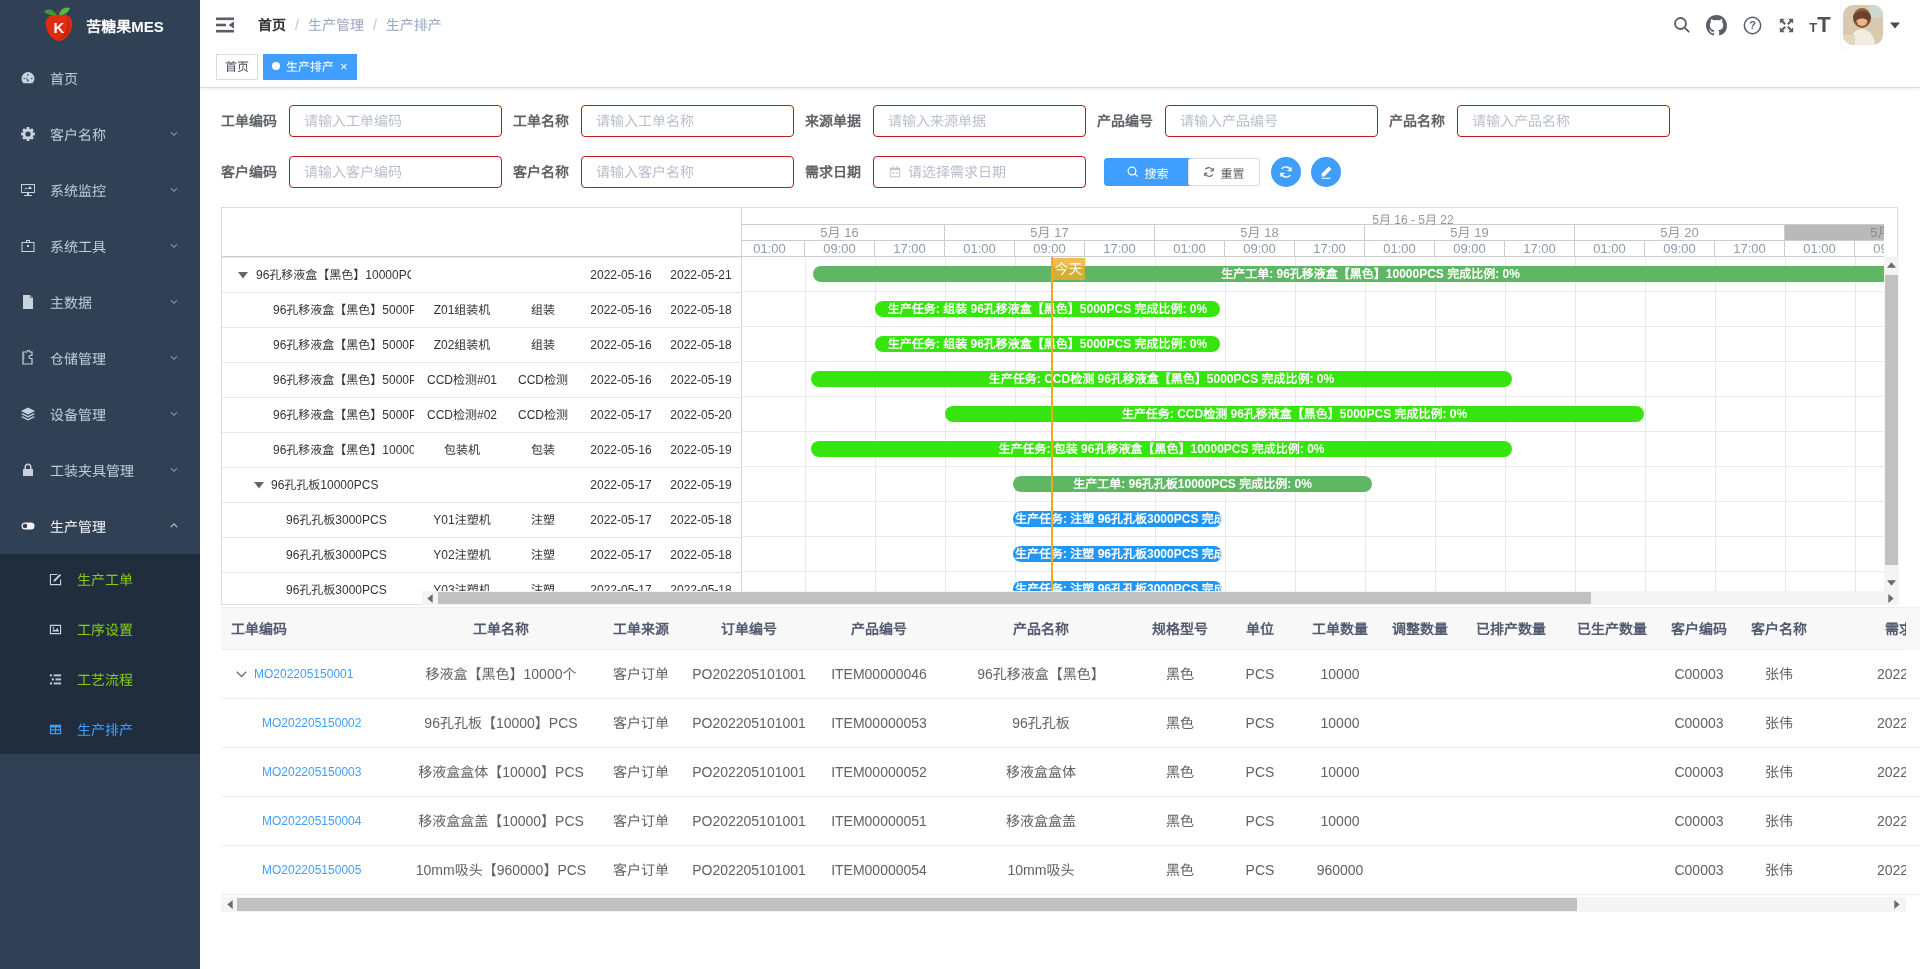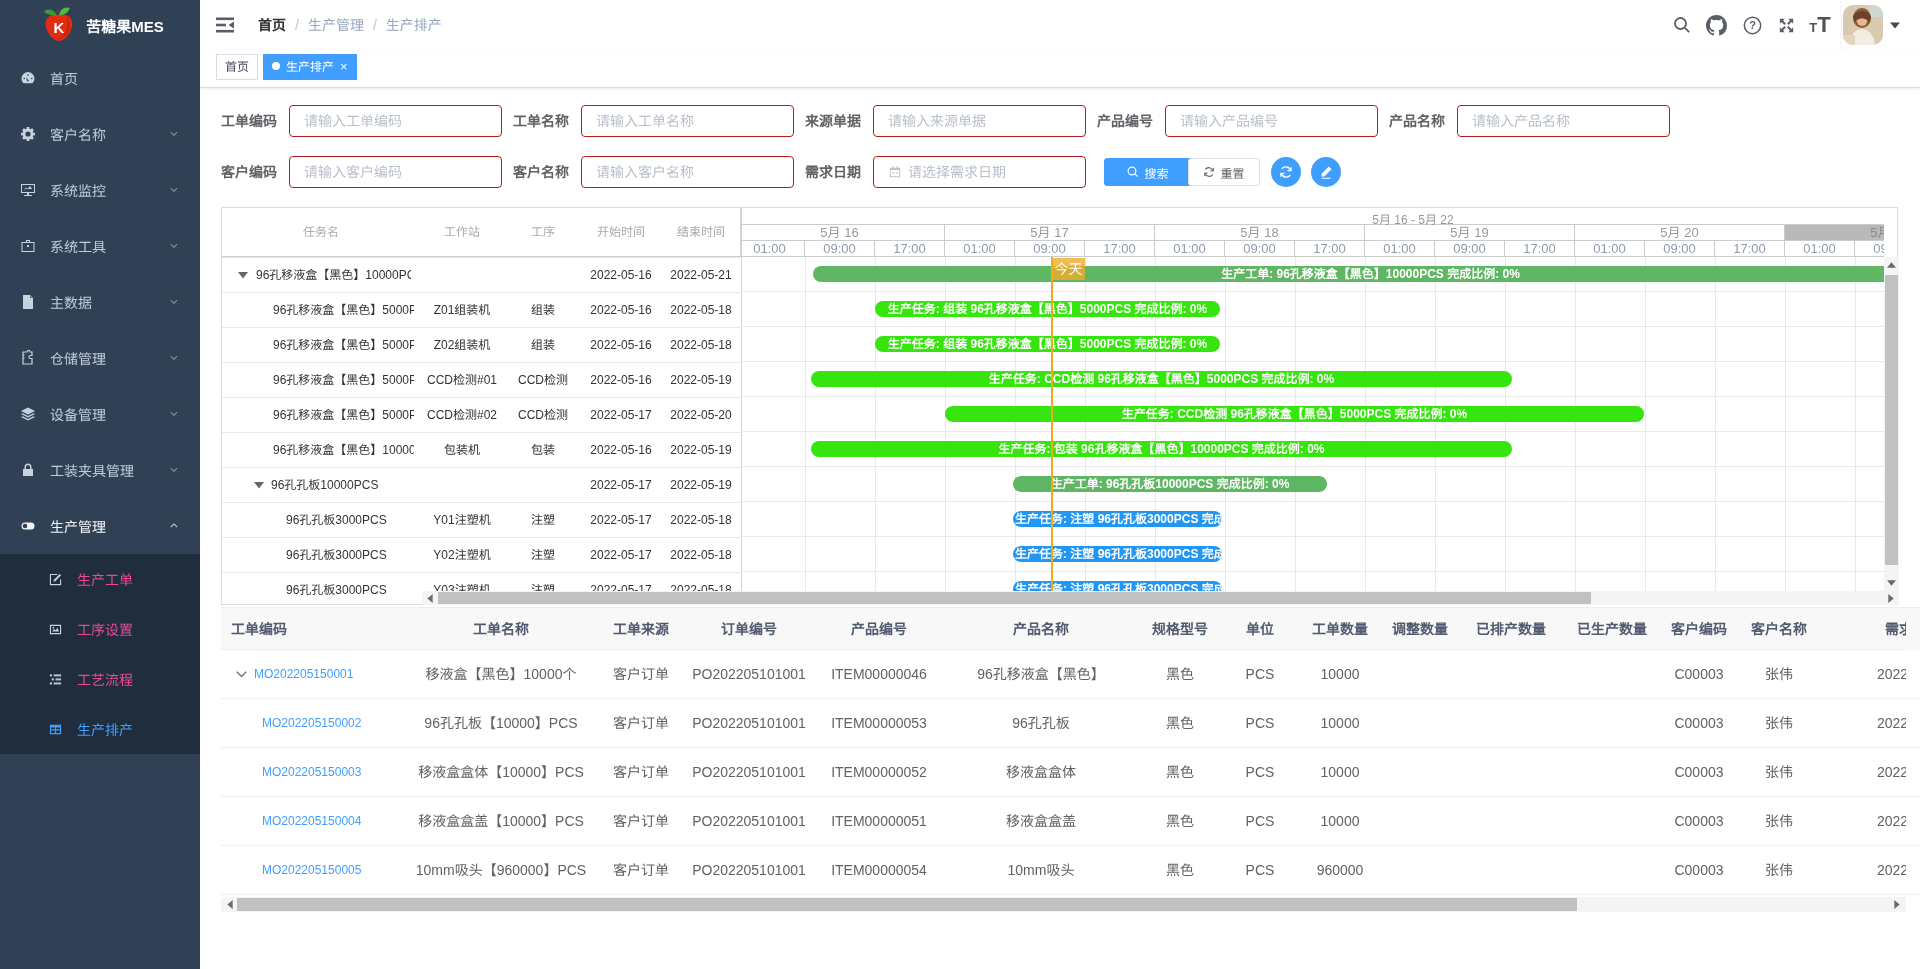--- a/index.html
+++ b/index.html
@@ -10,21 +10,21 @@
 .abs { position:absolute; }
 
 
 .sidebar { position:absolute; left:0; top:0; width:200px; height:969px; background:#304156; z-index:10; }
 .logo { height:50px; display:flex; align-items:center; justify-content:center; padding-left:6px; }
 .logo .ltxt { color:#fff; font-weight:bold; font-size:15px; margin-left:10px; }
 .menu-item { position:relative; height:56px; display:flex; align-items:center; color:#bfcbd9; font-size:14px; padding-left:20px; }
 .menu-item .mico { width:16px; height:16px; margin-right:14px; flex:none; }
 .menu-item .chev { position:absolute; right:22px; top:50%; margin-top:-4px; width:8px; height:8px; }
 .submenu { background:#1f2d3d; }
-.sub-item { position:relative; height:50px; display:flex; align-items:center; color:#ec4899; font-size:14px; padding-left:48px; }
+.sub-item { position:relative; height:50px; display:flex; align-items:center; color:#84cc16; font-size:14px; padding-left:48px; }
 .sub-item .mico { width:15px; height:15px; margin-right:14px; flex:none; }
 .sub-item.active { color:#409eff; }
 
 
 .navbar { position:absolute; left:200px; top:0; width:1640px; height:50px; background:#fff; box-shadow:0 1px 4px rgba(0,21,41,.08); }
 .crumb { position:absolute; left:58px; top:0; height:50px; line-height:50px; font-size:14px; }
 .crumb .c1 { color:#303133; font-weight:600; }
 .crumb .sep { color:#c0c4cc; margin:0 9px; }
 .crumb .c2 { color:#97a8be; }
 .nav-ico { position:absolute; top:0; height:50px; display:flex; align-items:center; justify-content:center; color:#5a5e66; }
@@ -285,27 +285,20 @@
         <path d="M13.8 2.5v4h-4M2.2 13.5v-4h4" stroke-width="1.4"></path>
       </svg>
     </div>
 <div class="btn btn-circle" style="left:1311px;top:157px;">
       <svg width="14" height="14" viewBox="0 0 16 16" fill="#fff">
         <path d="M11.2 1.8l3 3L6 13H3v-3l8.2-8.2z M3 14.5h10v1.2H3z"></path>
       </svg>
     </div>
 
 <div class="gantt" id="gantt">
-      <div class="g-lhead">
-<span style="left:99px;transform:translateX(-50%);">任务名</span>
-<span style="left:240px;transform:translateX(-50%);">工作站</span>
-<span style="left:321px;transform:translateX(-50%);">工序</span>
-<span style="left:399px;transform:translateX(-50%);">开始时间</span>
-<span style="left:479px;transform:translateX(-50%);">结束时间</span>
-</div>
 <div class="abs" style="left:0;top:48px;width:1662px;height:1px;background:#cfcfcf;"></div>
 <div class="abs" style="left:519px;top:0;width:1px;height:383px;background:#d4d4d4;"></div>
 <div class="g-row" style="top:49px;">
 <svg style="position:absolute;top:13px;left:16px;width:10px;height:8px;" viewBox="0 0 10 8">
           <path d="M0 1h10L5 7.5z" fill="#666"></path>
         </svg>
 <span style="left:34px;width:155px;overflow:hidden;">96孔移液盒【黑色】10000PCS</span>
 <span style="left:399px;transform:translateX(-50%);">2022-05-16</span>
 <span style="left:479px;transform:translateX(-50%);">2022-05-21</span>
 </div>
@@ -401,21 +394,21 @@
 <div class="abs" style="left:1114px;top:33px;width:70px;height:16px;border-right:1px solid #ccc;border-bottom:1px solid #ccc;font-size:13px;text-align:center;line-height:15px;color:#8d9cab;">09:00</div>
 
 <div class="abs" style="left:0;top:49px;width:1143px;height:334px;overflow:hidden;" id="gbody">
 <div class="abs" style="left:-6px;top:0;width:1260px;height:334px;background-image:repeating-linear-gradient(to right,#e9e9e9 0 1px,transparent 1px 70px),repeating-linear-gradient(to bottom,transparent 0 34px,#e9e9e9 34px 35px);"></div>
 <div class="g-bar" style="left:72px;top:9px;width:1071px;background:#60b763;border-radius:8px 0 0 8px;padding-left:44px;">生产工单: 96孔移液盒【黑色】10000PCS 完成比例:  0%</div>
 <div class="g-bar" style="left:134px;top:44px;width:345px;background:#35e50d;">生产任务: 组装 96孔移液盒【黑色】5000PCS 完成比例:  0%</div>
 <div class="g-bar" style="left:134px;top:79px;width:345px;background:#35e50d;">生产任务: 组装 96孔移液盒【黑色】5000PCS 完成比例:  0%</div>
 <div class="g-bar" style="left:70px;top:114px;width:701px;background:#35e50d;">生产任务: CCD检测 96孔移液盒【黑色】5000PCS 完成比例:  0%</div>
 <div class="g-bar" style="left:204px;top:149px;width:699px;background:#35e50d;">生产任务: CCD检测 96孔移液盒【黑色】5000PCS 完成比例:  0%</div>
 <div class="g-bar" style="left:70px;top:184px;width:701px;background:#35e50d;">生产任务: 包装 96孔移液盒【黑色】10000PCS 完成比例:  0%</div>
-<div class="g-bar" style="left:272px;top:219px;width:314px;background:#60b763;">生产工单: 96孔孔板10000PCS 完成比例:  0%</div>
+<div class="g-bar" style="left:272px;top:219px;width:359px;background:#60b763;">生产工单: 96孔孔板10000PCS 完成比例:  0%</div>
 <div class="g-bar" style="left:272px;top:254px;width:209px;background:#2196f3;text-align:left;padding-left:2px;">生产任务: 注塑 96孔孔板3000PCS 完成比例:  0%</div>
 <div class="g-bar" style="left:272px;top:289px;width:209px;background:#2196f3;text-align:left;padding-left:2px;">生产任务: 注塑 96孔孔板3000PCS 完成比例:  0%</div>
 <div class="g-bar" style="left:272px;top:324px;width:209px;background:#2196f3;text-align:left;padding-left:2px;">生产任务: 注塑 96孔孔板3000PCS 完成比例:  0%</div>
 <div class="abs" style="left:310px;top:0;width:2px;height:334px;background:#f0a81c;"></div>
 <div class="abs" style="left:311px;top:1px;width:33px;height:22px;background:rgba(240,170,40,0.8);color:#fff;font-size:14px;text-align:center;line-height:22px;">今天</div>
 </div>
 </div>
 <div class="abs" style="left:1662px;top:49px;width:15px;height:334px;background:#f4f4f4;">
         <svg style="position:absolute;left:3px;top:4px;" width="9" height="8" viewBox="0 0 10 8">
           <path d="M0 7h10L5 1z" fill="#6b6b6b"></path>

